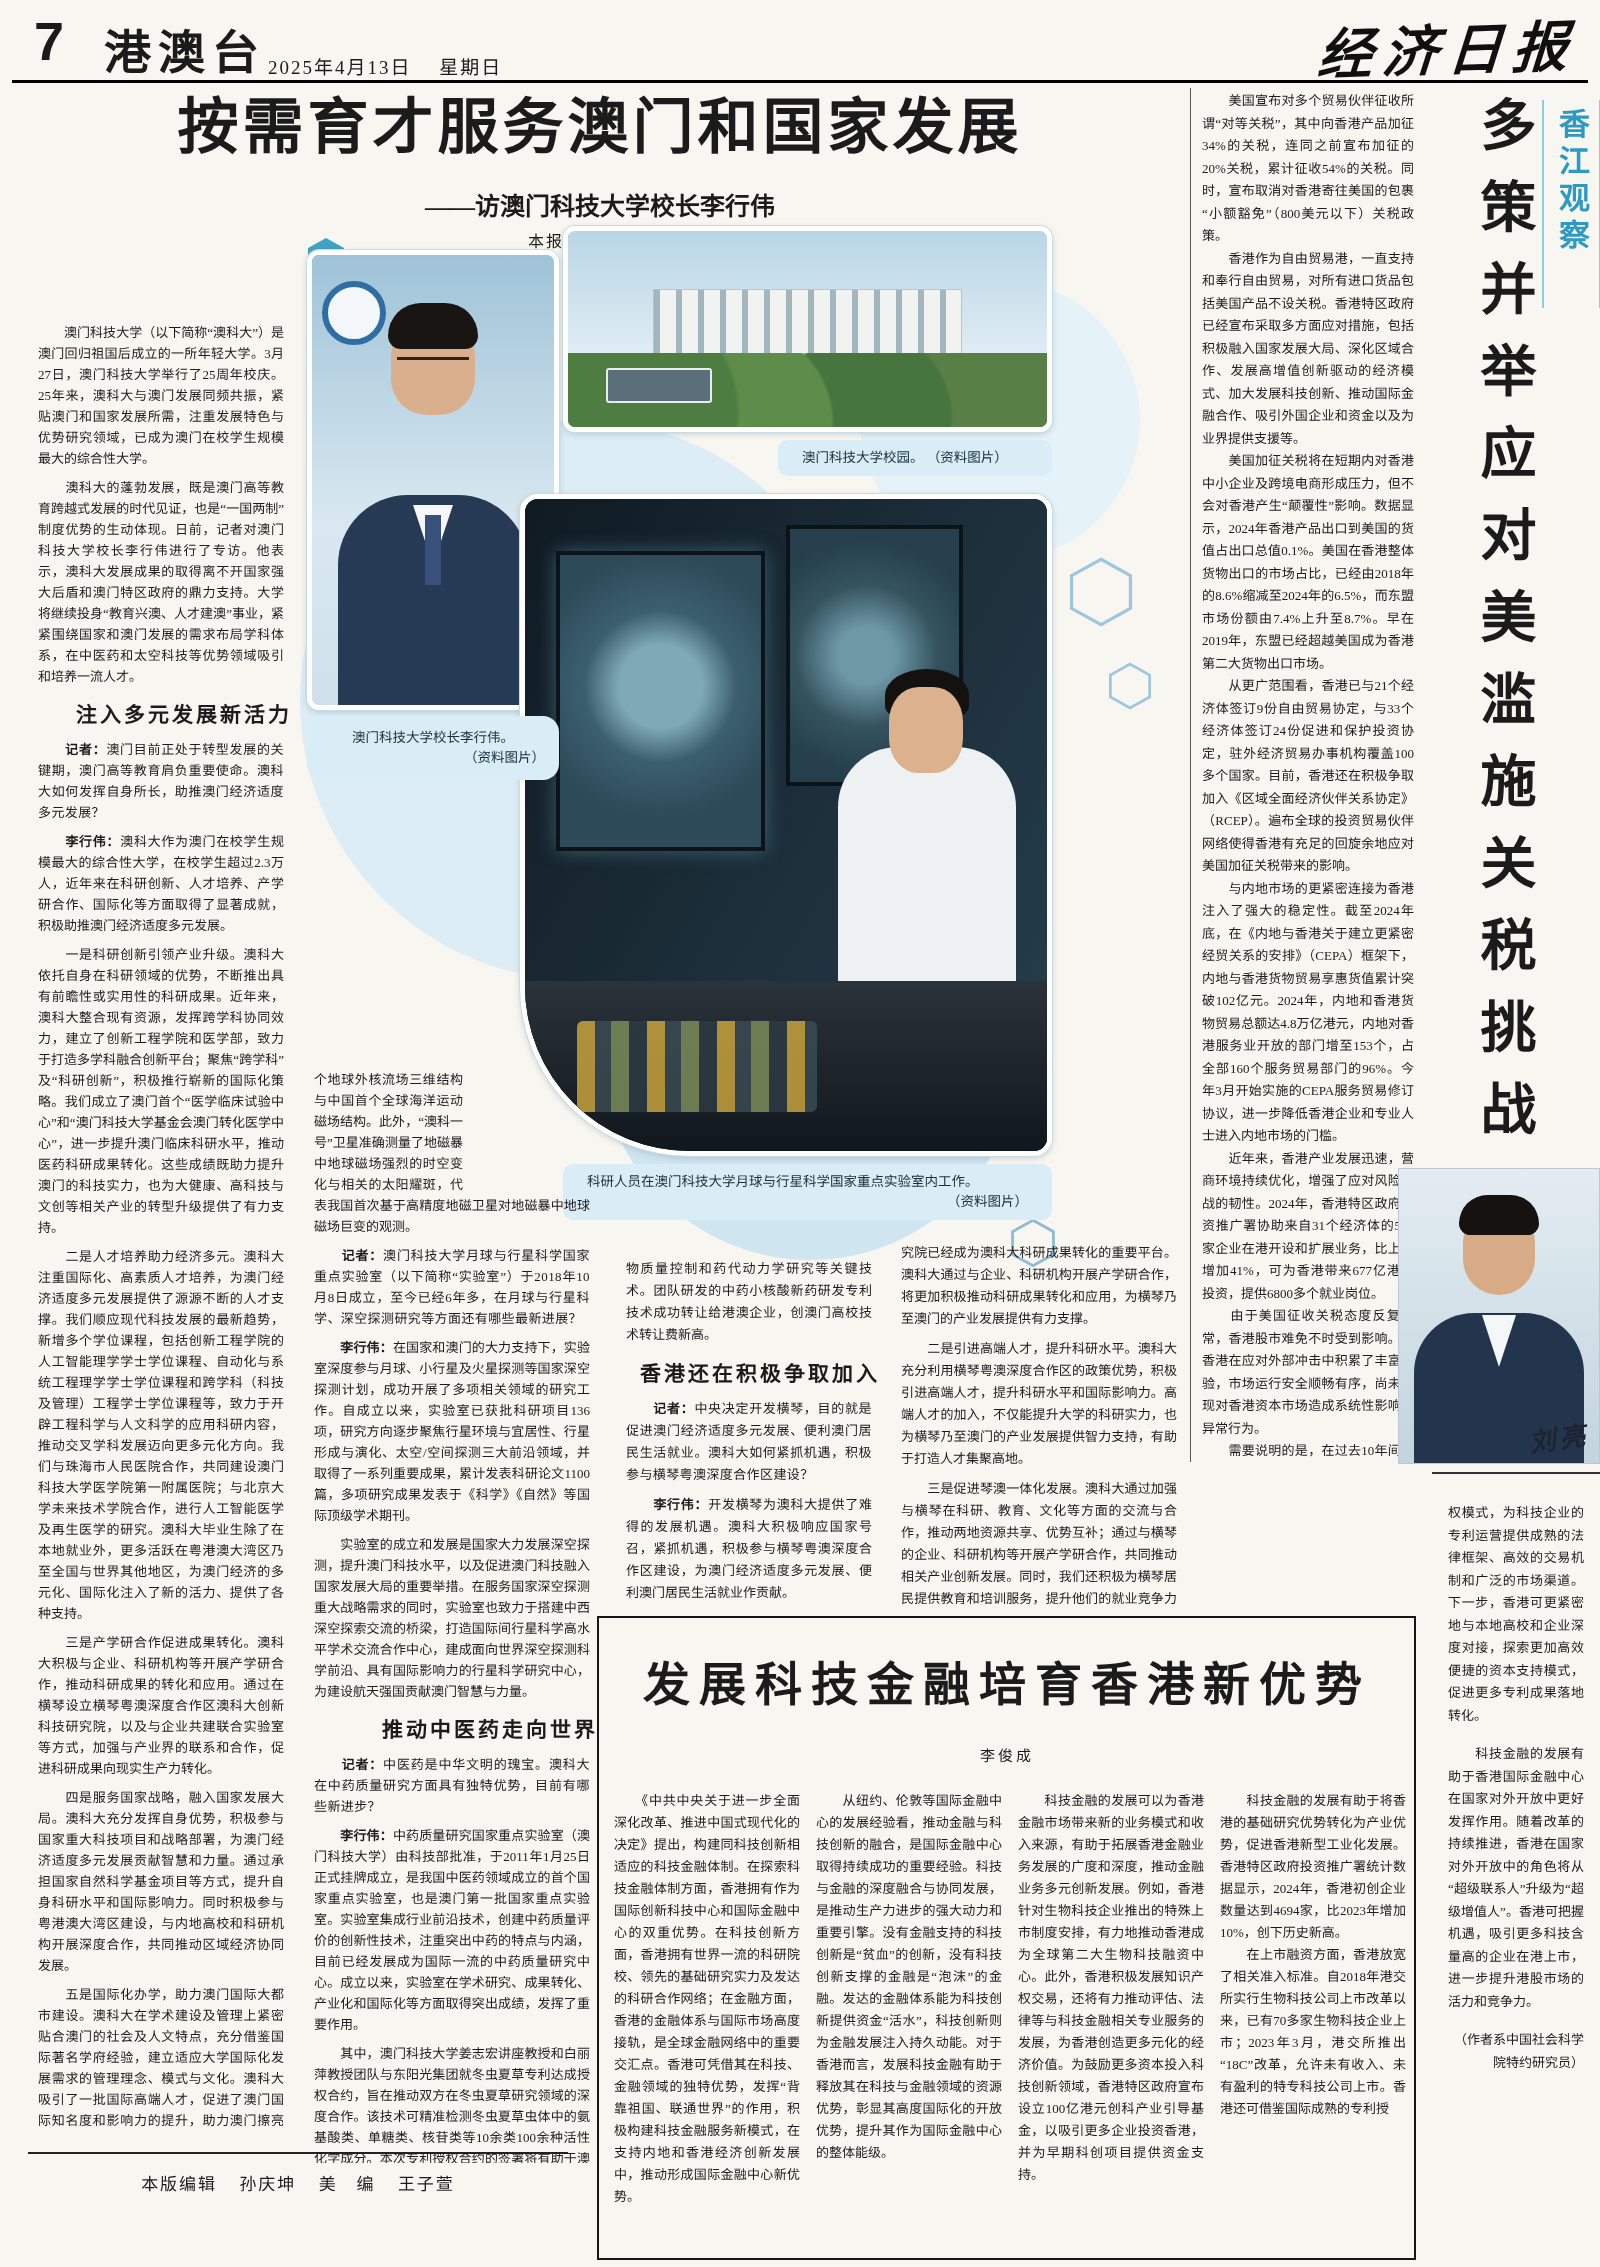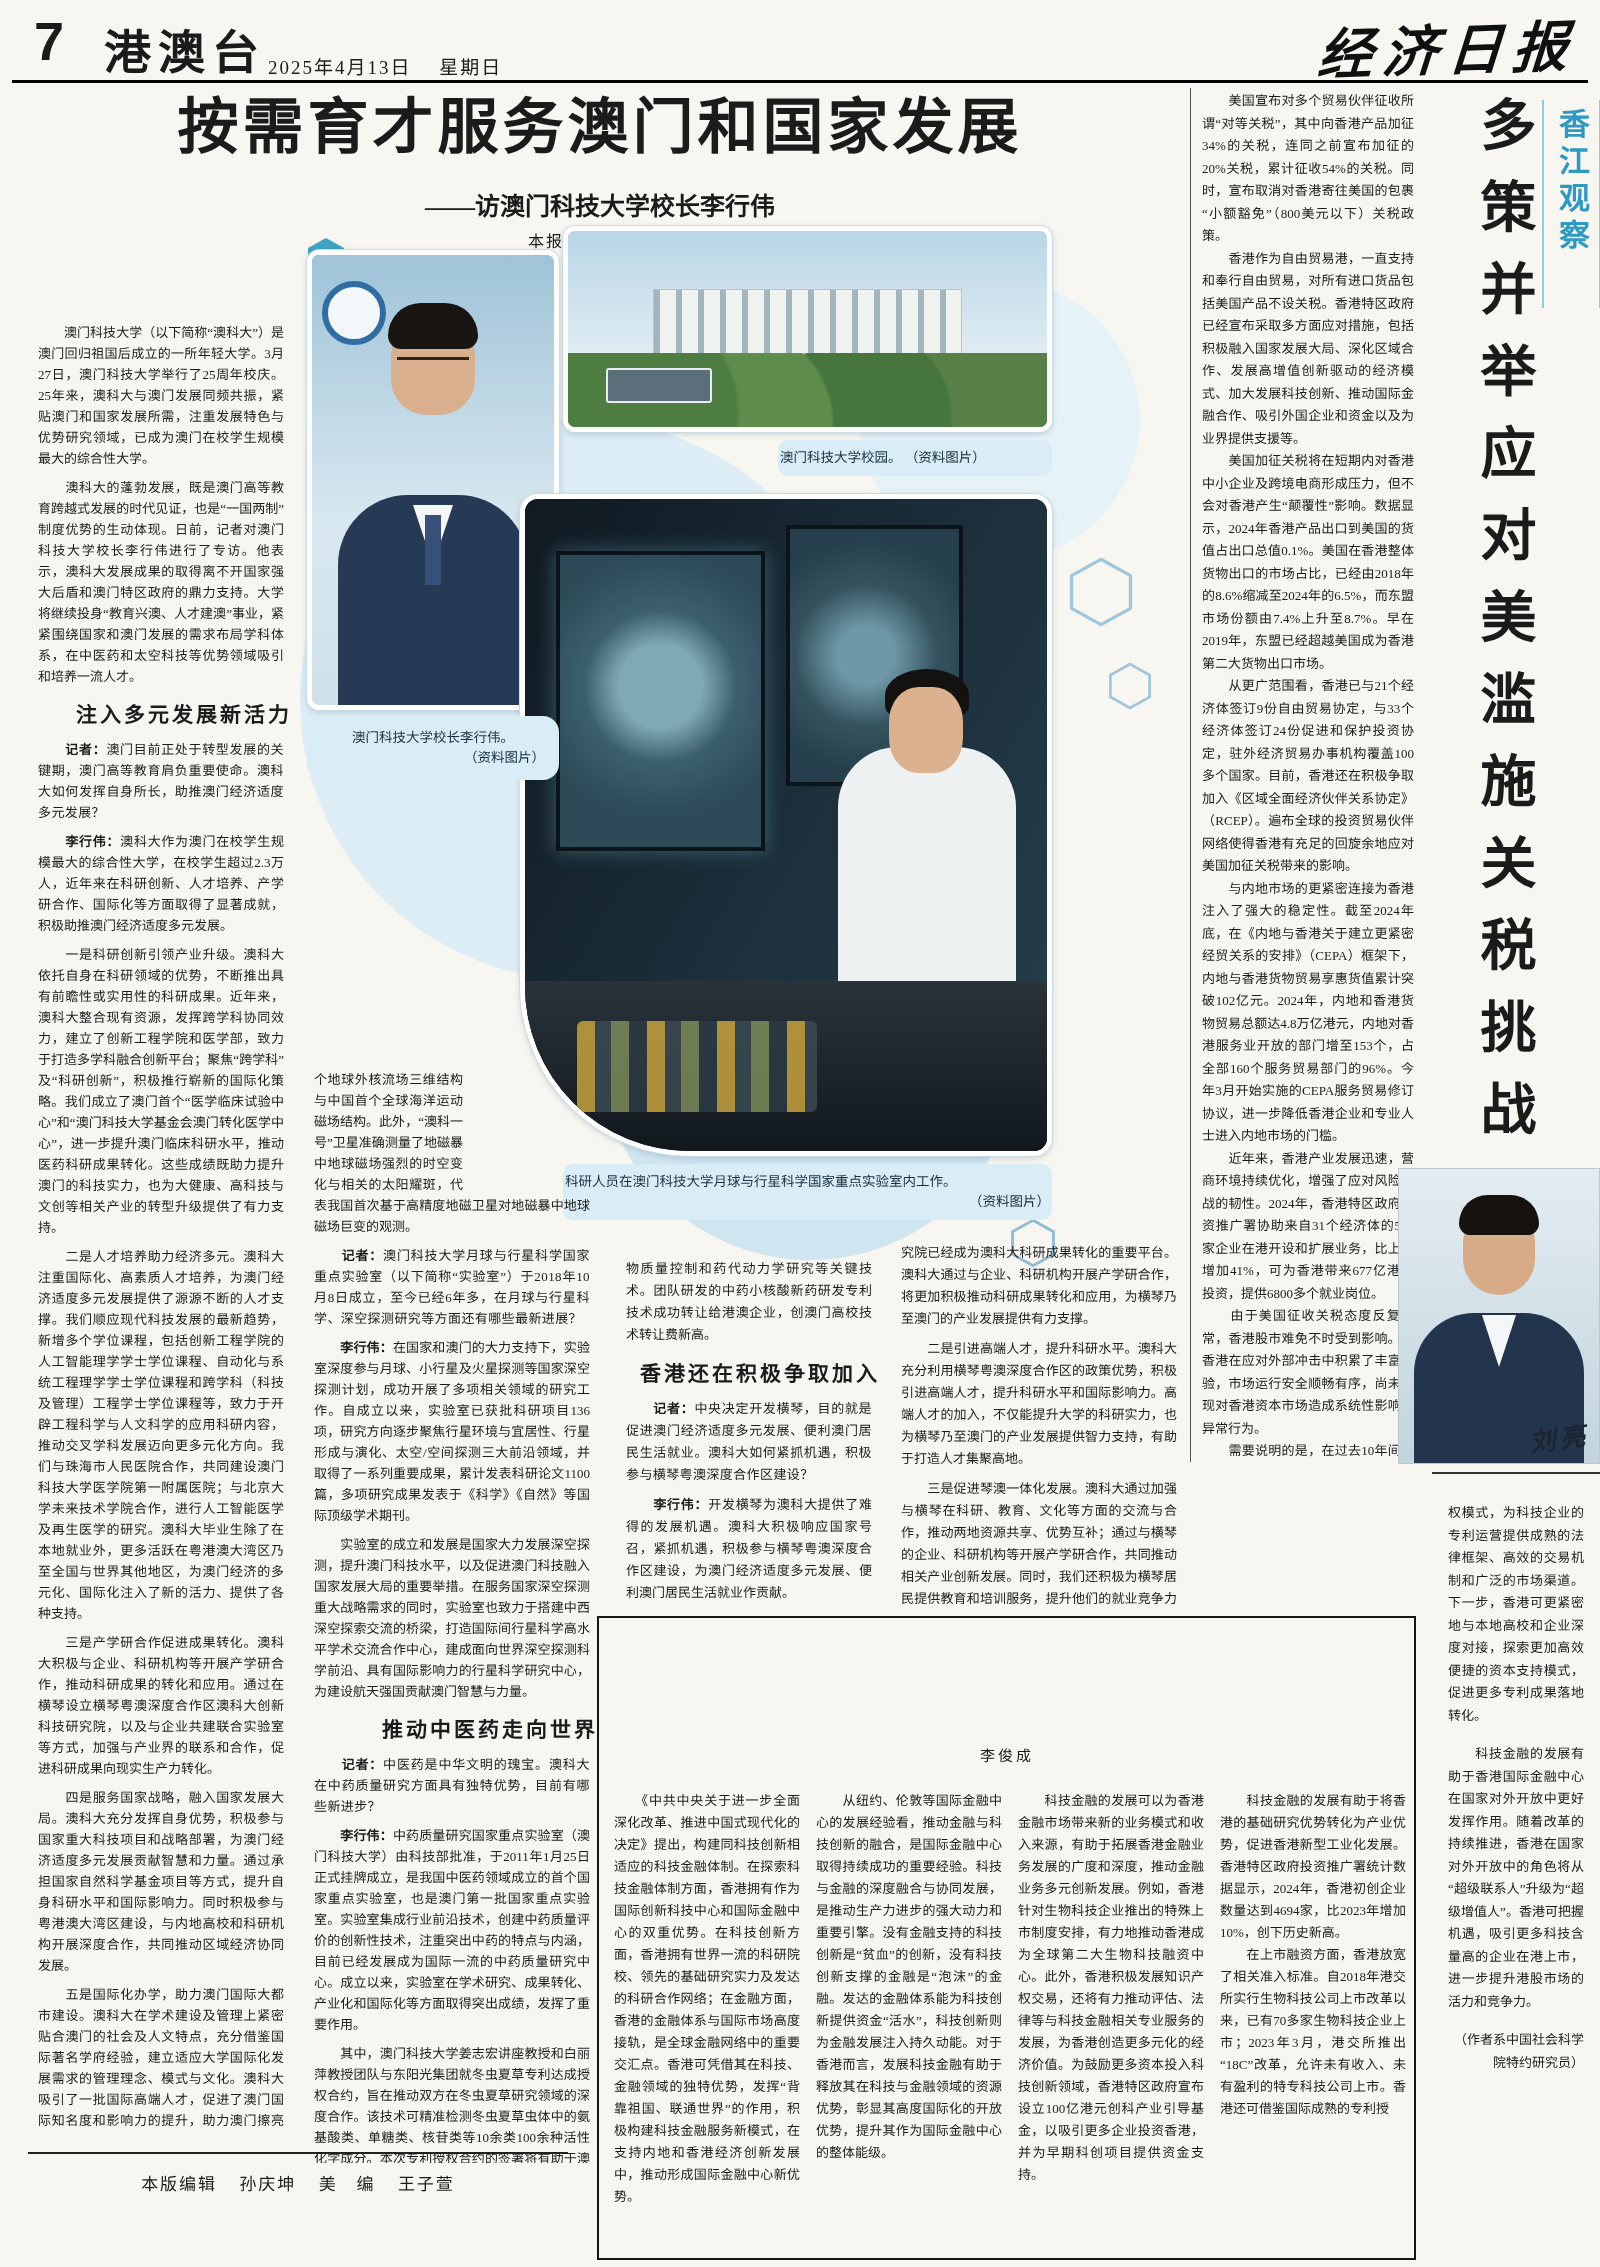--- a/index.html
+++ b/index.html
@@ -35,21 +35,21 @@
   .c1 { left:30px;  top:314px;  width:262px; height:1814px; font-size:13px; line-height:21px; }
   .c2 { left:306px; top:1061px; width:292px; height:1102px; font-size:13px; line-height:21px; }
   .c3 { left:618px; top:1250px; width:262px; height:358px;  font-size:13px; line-height:22px; }
   .c4 { left:893px; top:1234px; width:292px; height:374px;  font-size:13px; line-height:22px; }
   .curve-spacer { float:right; width:135px; height:122px; }
 
   
   .photo { z-index:1; border:5px solid #fff; border-radius:12px; overflow:hidden;
            box-shadow:0 0 0 1px #c9dbe5, 0 2px 6px rgba(60,90,110,.25); }
   .caption { z-index:2; background:#d9edf6; border-radius:10px; font-size:13.5px; line-height:20px;
-             padding:8px 2px; color:#17303d; }
+             padding:8px 24px; color:#17303d; }
   .caption .credit { display:block; text-align:right; }
 
   
   .campus-sky { position:absolute; inset:0; background:linear-gradient(#b9d6e6,#e4eff5 70%); }
   .campus-building { position:absolute; left:18%; top:30%; width:64%; height:38%; background:#f2f4f0;
         box-shadow:0 0 0 1px #b7c2c6;
         background-image:repeating-linear-gradient(90deg,#9fb4bc 0 6px,transparent 6px 22px); opacity:.95; }
   .campus-trees { position:absolute; left:0; bottom:0; width:100%; height:38%;
         background:radial-gradient(circle at 12% 80%, #4e7d42 0 26%, transparent 27%),
                    radial-gradient(circle at 35% 95%, #5d8c4b 0 30%, transparent 31%),
@@ -273,20 +273,21 @@
   <div class="abs columnist">
     <div class="col-suit"></div>
     <div class="col-shirt"></div>
     <div class="col-head"></div>
     <div class="col-hair"></div>
     <span class="signature">刘亮</span>
   </div>
   <div class="abs side-rule"></div>
 
   <div class="abs bottom-box"></div>
+  <div class="abs bottom-headline">发展科技金融培育香港新优势</div>
   <div class="abs bottom-byline">李俊成</div>
   <div class="abs bcol b1">
       <p class="p">　　《中共中央关于进一步全面深化改革、推进中国式现代化的决定》提出，构建同科技创新相适应的科技金融体制。在探索科技金融体制方面，香港拥有作为国际创新科技中心和国际金融中心的双重优势。在科技创新方面，香港拥有世界一流的科研院校、领先的基础研究实力及发达的科研合作网络；在金融方面，香港的金融体系与国际市场高度接轨，是全球金融网络中的重要交汇点。香港可凭借其在科技、金融领域的独特优势，发挥“背靠祖国、联通世界”的作用，积极构建科技金融服务新模式，在支持内地和香港经济创新发展中，推动形成国际金融中心新优势。</p>
     </div>
   <div class="abs bcol b2">
       <p class="p">　　从纽约、伦敦等国际金融中心的发展经验看，推动金融与科技创新的融合，是国际金融中心取得持续成功的重要经验。科技与金融的深度融合与协同发展，是推动生产力进步的强大动力和重要引擎。没有金融支持的科技创新是“贫血”的创新，没有科技创新支撑的金融是“泡沫”的金融。发达的金融体系能为科技创新提供资金“活水”，科技创新则为金融发展注入持久动能。对于香港而言，发展科技金融有助于释放其在科技与金融领域的资源优势，彰显其高度国际化的开放优势，提升其作为国际金融中心的整体能级。</p>
     </div>
   <div class="abs bcol b3">
       <p class="p">　　科技金融的发展可以为香港金融市场带来新的业务模式和收入来源，有助于拓展香港金融业务发展的广度和深度，推动金融业务多元创新发展。例如，香港针对生物科技企业推出的特殊上市制度安排，有力地推动香港成为全球第二大生物科技融资中心。此外，香港积极发展知识产权交易，还将有力推动评估、法律等与科技金融相关专业服务的发展，为香港创造更多元化的经济价值。为鼓励更多资本投入科技创新领域，香港特区政府宣布设立100亿港元创科产业引导基金，以吸引更多企业投资香港，并为早期科创项目提供资金支持。</p>
     </div>

